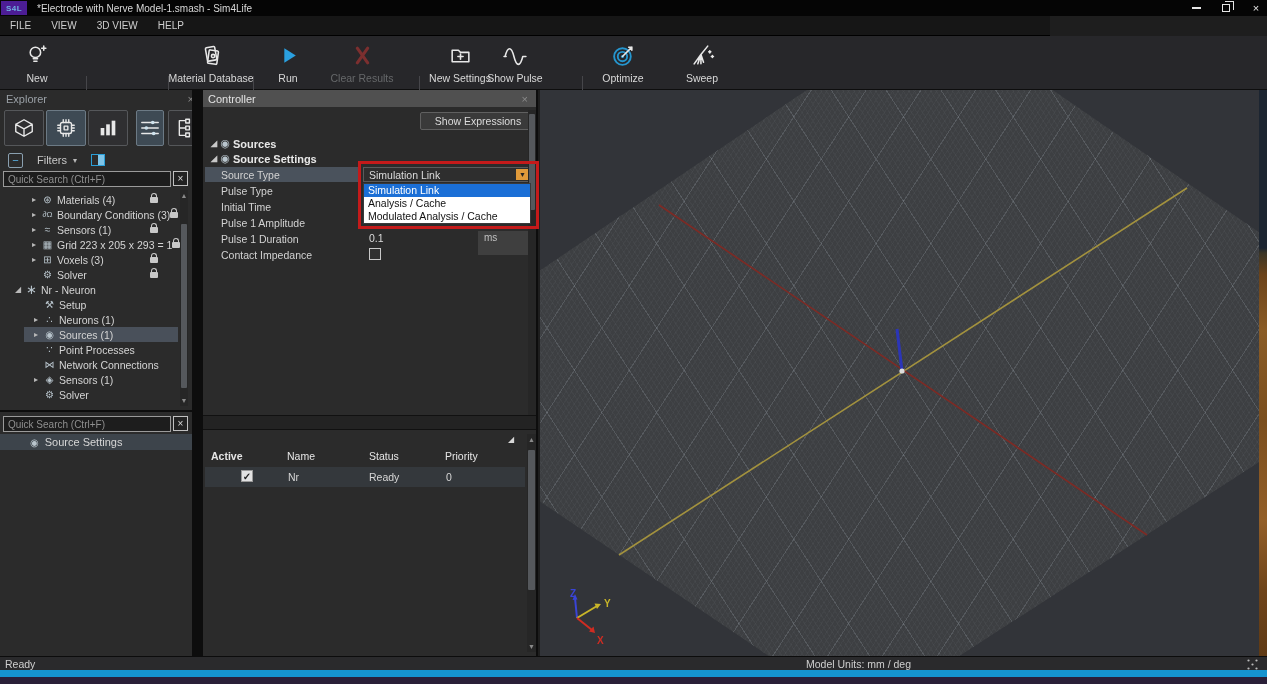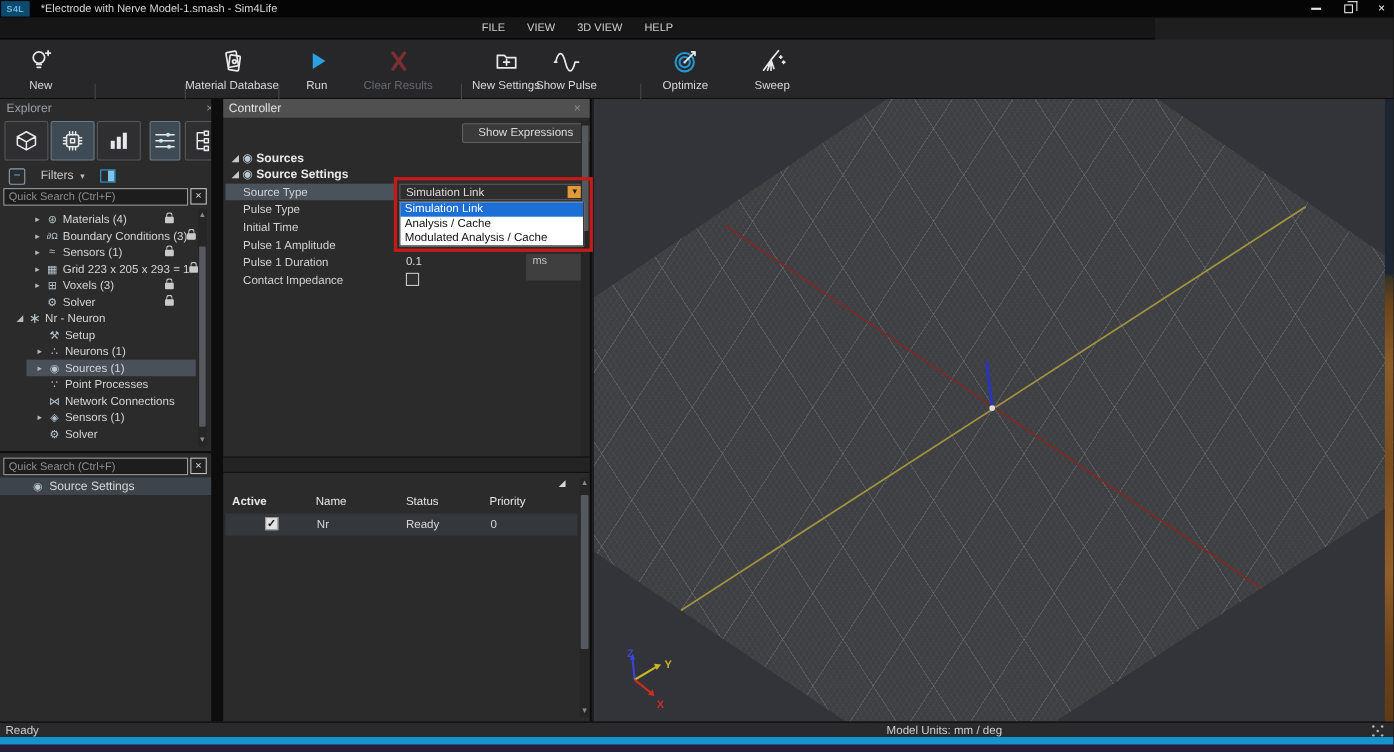--- a/index.html
+++ b/index.html
@@ -6,31 +6,31 @@
   html,body { background:#111; }
   #app {
     position:relative; width:1267px; height:684px; overflow:hidden;
     background:#1e1e1e; font-family:"Liberation Sans", sans-serif;
     color:#d6d6d6; font-size:11px; -webkit-font-smoothing:antialiased;
   }
   .abs { position:absolute; }
 
   
   #titlebar { left:0; top:0; width:1267px; height:16px; background:#050505; display:flex; align-items:center; }
-  #app-logo { width:26px; height:14px; margin-left:1px; background:#0c4a6e; color:#6fb3e0; font-size:8px; font-weight:bold;
+  #app-logo { width:26px; height:14px; margin-left:1px; background:#4c1d95; color:#6fb3e0; font-size:8px; font-weight:bold;
     display:flex; align-items:center; justify-content:center; letter-spacing:.5px; }
   #window-title { margin-left:10px; font-size:10px; color:#d8d8d8; }
   #win-controls { position:absolute; right:4px; top:0; height:16px; display:flex; align-items:center; gap:16px; }
   .winbtn { width:14px; height:12px; display:flex; align-items:center; justify-content:center; color:#e5e5e5; font-size:11px; cursor:default; }
   #min-btn span{ display:block; width:9px; height:2px; background:#e5e5e5; }
   #restore-btn i { position:relative; display:block; width:8px; height:8px; border:1px solid #e5e5e5; }
   #restore-btn i::before { content:""; position:absolute; left:2px; top:-4px; width:8px; height:8px; border:1px solid #e5e5e5; border-left:none; border-bottom:none; }
 
   
-  #menubar { left:0; top:16px; width:1050px; height:20px; background:#161616; display:flex; align-items:center; border-bottom:1px solid #000;justify-content:center; }
+  #menubar { left:0; top:16px; width:1050px; height:20px; background:#161616; display:flex; align-items:center; border-bottom:1px solid #000; }
   .menu-item { padding:0 10px; font-size:10px; color:#cfcfcf; height:100%; display:flex; align-items:center; }
 
   
   #toolbar { left:0; top:36px; width:1267px; height:54px; background:#27272a; border-bottom:1px solid #0e0e0e; }
   .tbtn { position:absolute; top:4px; height:46px; display:flex; flex-direction:column; align-items:center; justify-content:space-between; padding:3px 0 2px; }
   .tbtn svg { width:25px; height:25px; }
   .tbtn .tlabel { font-size:10.5px; color:#d8d8d8; white-space:nowrap; }
   .tbtn.disabled .tlabel { color:#66686a; }
   .tsep { position:absolute; top:40px; width:1px; height:42px; background:#46464a; }
   .tcaret { position:absolute; color:#b8b8b8; font-size:8px; }

